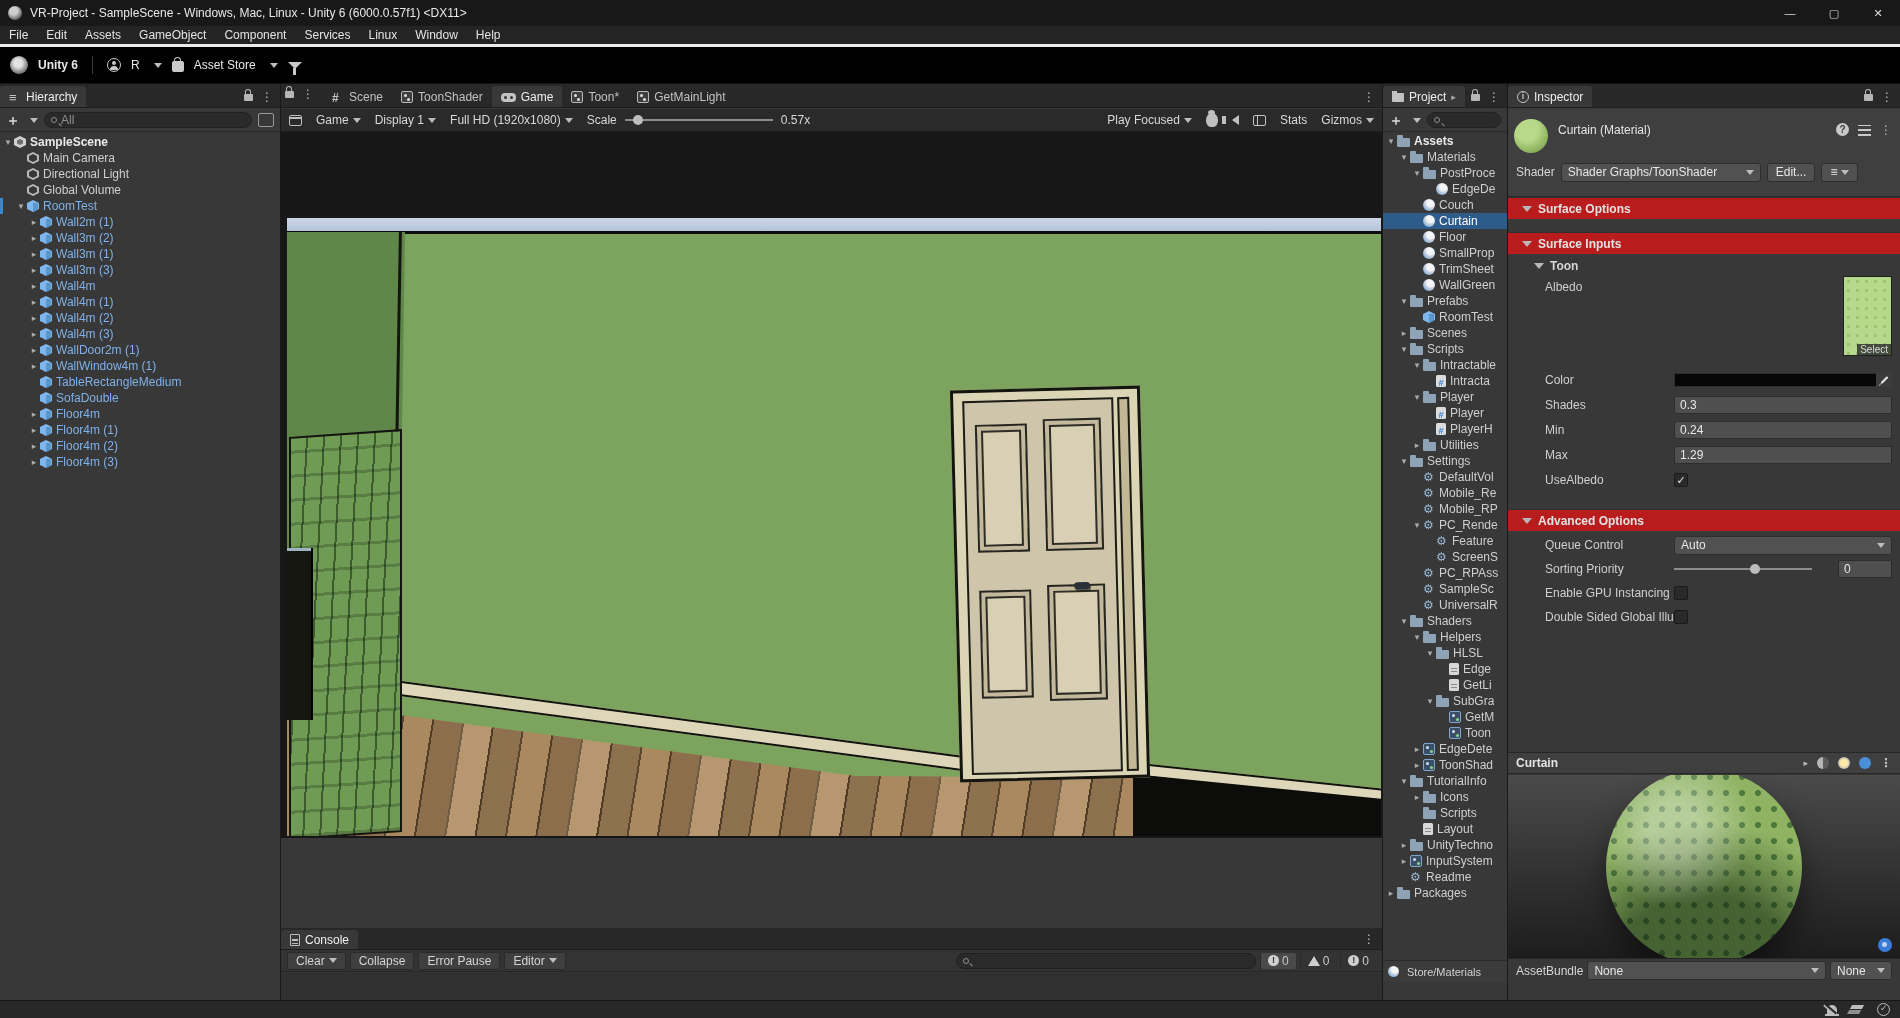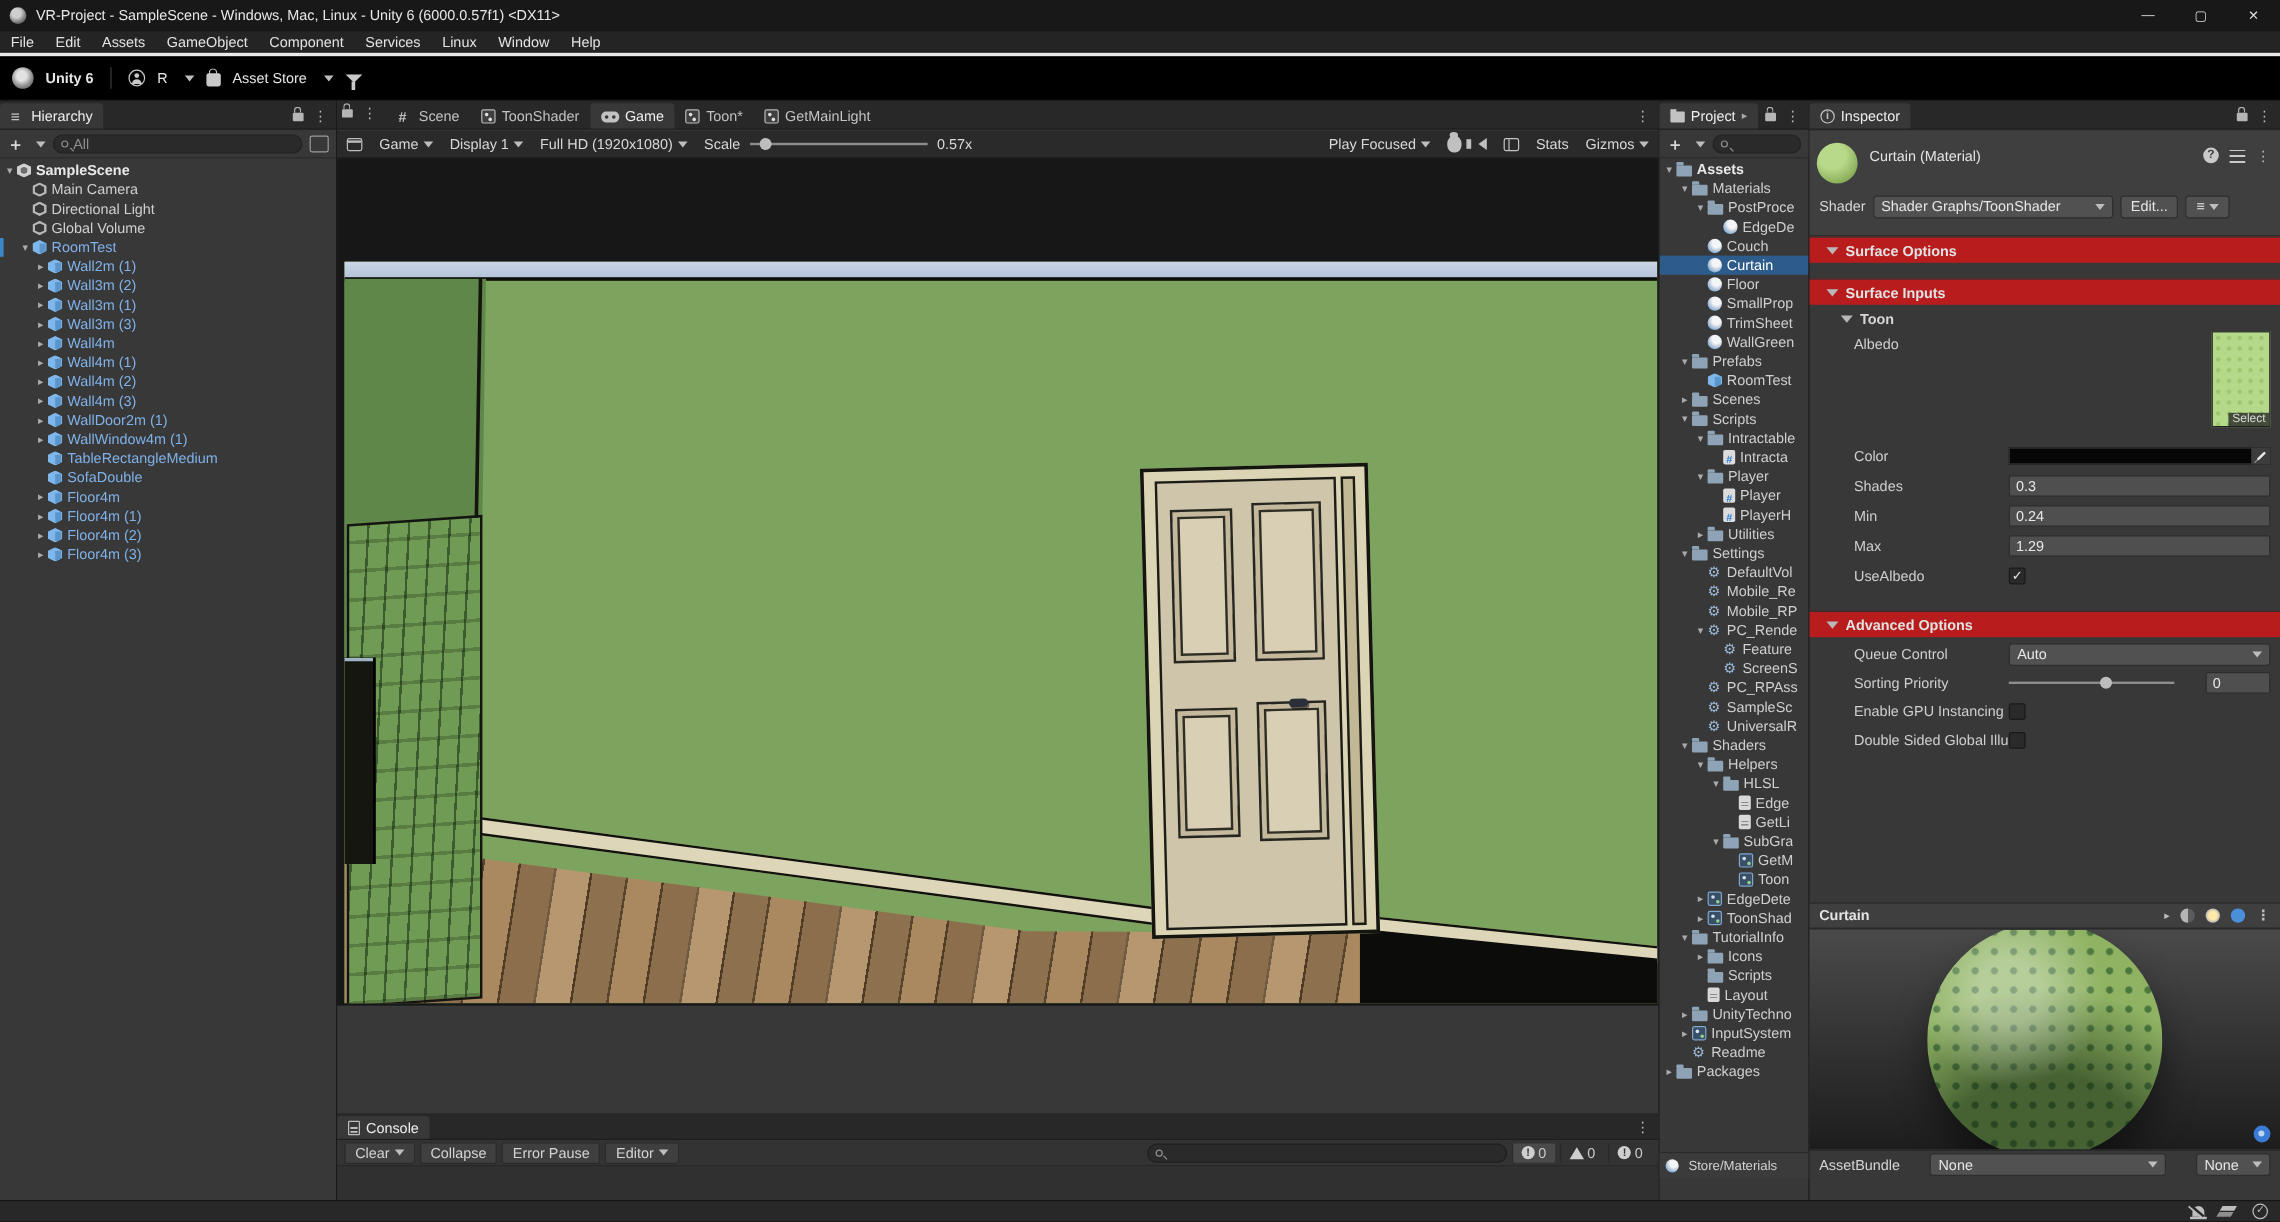--- a/index.html
+++ b/index.html
@@ -208,21 +208,21 @@
   .preview { position:absolute; left:0; top:691px; right:0; bottom:42px; background:linear-gradient(180deg,#4a4a4a,#1d1d1d); overflow:hidden; }
   .psphere { position:absolute; left:50%; top:50%; width:196px; height:196px; margin:-98px 0 0 -98px; border-radius:50%;
              background-color:#8fb363;
              background-image:radial-gradient(circle at 35% 30%, rgba(255,255,255,.35) 0 14%, rgba(255,255,255,0) 42%),
                               radial-gradient(circle at 50% 115%, rgba(10,30,10,.55) 0 40%, rgba(0,0,0,0) 70%),
                               radial-gradient(circle, rgba(58,104,52,.8) 0 2.6px, transparent 3.4px);
              background-size:100% 100%,100% 100%,16px 16px; box-shadow:0 18px 30px rgba(0,0,0,.45); }
   .labeltag { position:absolute; right:8px; bottom:48px; width:14px; height:14px; border-radius:50%; background:#3a7bd5; }
   .labeltag::after { content:""; position:absolute; left:4px; top:4px; width:5px; height:5px; border-radius:50%; background:#bcd6f2; }
   .abrow { position:absolute; left:0; bottom:18px; right:0; height:24px; background:#383838; border-top:1px solid #262626;
-           display:flex; align-items:center; gap:25px; padding:0 8px; }
+           display:flex; align-items:center; gap:4px; padding:0 8px; }
 
   
   #statusbar { position:absolute; left:0; bottom:0; width:100%; height:18px; background:#282828; border-top:1px solid #161616;
                display:flex; align-items:center; justify-content:flex-end; gap:14px; padding-right:10px; }
   .bell { width:10px; height:9px; background:#bdbdbd; border-radius:5px 5px 0 0; position:relative; }
   .bell::before { content:""; position:absolute; left:-2px; top:9px; width:14px; height:1.6px; background:#bdbdbd; }
   .bell::after { content:""; position:absolute; left:-2px; top:-2px; width:15px; height:1.8px; background:#282828; box-shadow:0 1.5px 0 #bdbdbd; transform:rotate(40deg); transform-origin:left; }
   .layers { width:12px; height:4px; background:#bdbdbd; transform:skewX(-30deg); box-shadow:0 5px 0 #8f8f8f; margin-bottom:5px; }
   .checkcircle { width:13px; height:13px; border:1.5px solid #bdbdbd; border-radius:50%; position:relative; }
   .checkcircle::after { content:"\2713"; position:absolute; left:2px; top:-1px; font-size:9px; color:#bdbdbd; }

